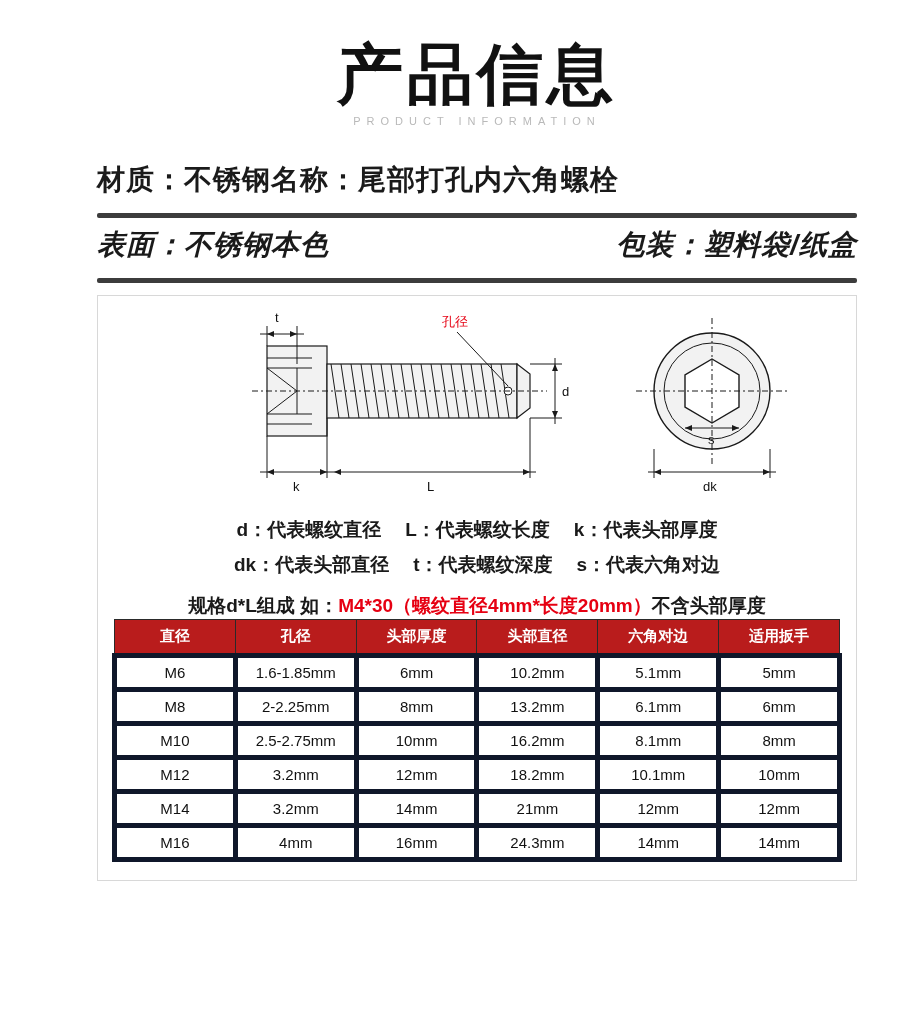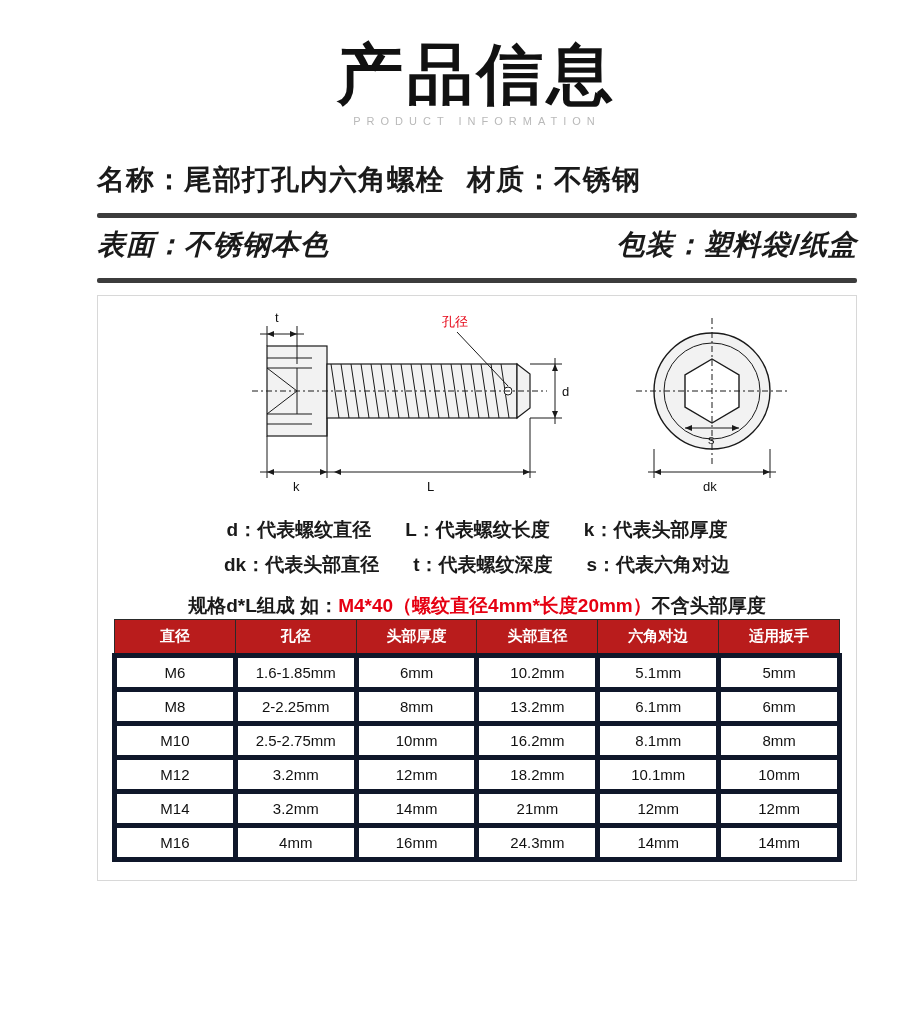--- a/index.html
+++ b/index.html
@@ -87,21 +87,21 @@
     text-align: center;
     font-size: 19px;
     font-weight: bold;
     color: #1a1a1a;
     line-height: 1.85;
     margin-top: 6px;
   }
   .legend-row {
     display: flex;
     justify-content: center;
-    gap: 34px;
+    gap: 24px;
     text-align: right;
   }
   .legend-item { white-space: nowrap; }
   .spec-row {
     text-align: center;
     font-size: 19px;
     font-weight: bold;
     margin-top: 10px;
     color: #1a1a1a;
   }
@@ -144,22 +144,22 @@
 
 <div class="page">
 
   <div class="title-block">
     <div class="main-title">产品信息</div>
     <div class="sub-title">PRODUCT INFORMATION</div>
   </div>
 
   <div class="info-wrap">
     <div class="info-row">
+      <span class="info-seg">材质：不锈钢</span>
       <span class="info-seg spacer-left">名称：尾部打孔内六角螺栓</span>
-      <span class="info-seg">材质：不锈钢</span>
     </div>
     <div class="hr-thick"></div>
     <div class="info-row row2">
       <span class="info-seg">表面：不锈钢本色</span>
       <span class="info-seg">包装：塑料袋/纸盒</span>
     </div>
     <div class="hr-thick"></div>
   </div>
 
   <div class="panel">
@@ -265,21 +265,21 @@
         <span class="legend-item">k：代表头部厚度</span>
       </div>
       <div class="legend-row">
         <span class="legend-item">dk：代表头部直径</span>
         <span class="legend-item">t：代表螺纹深度</span>
         <span class="legend-item">s：代表六角对边</span>
       </div>
     </div>
 
     <div class="spec-row">
-      <span>规格d*L组成  如：</span><span class="spec-red">M4*40（螺纹直径4mm*长度20mm）</span><span>不含头部厚度</span>
+      <span>规格d*L组成  如：</span><span class="spec-red">M4*30（螺纹直径4mm*长度20mm）</span><span>不含头部厚度</span>
     </div>
 
 
     <table class="spec-table">
       <thead>
         <tr>
           <th>直径</th>
           <th>孔径</th>
           <th>头部厚度</th>
           <th>头部直径</th>

